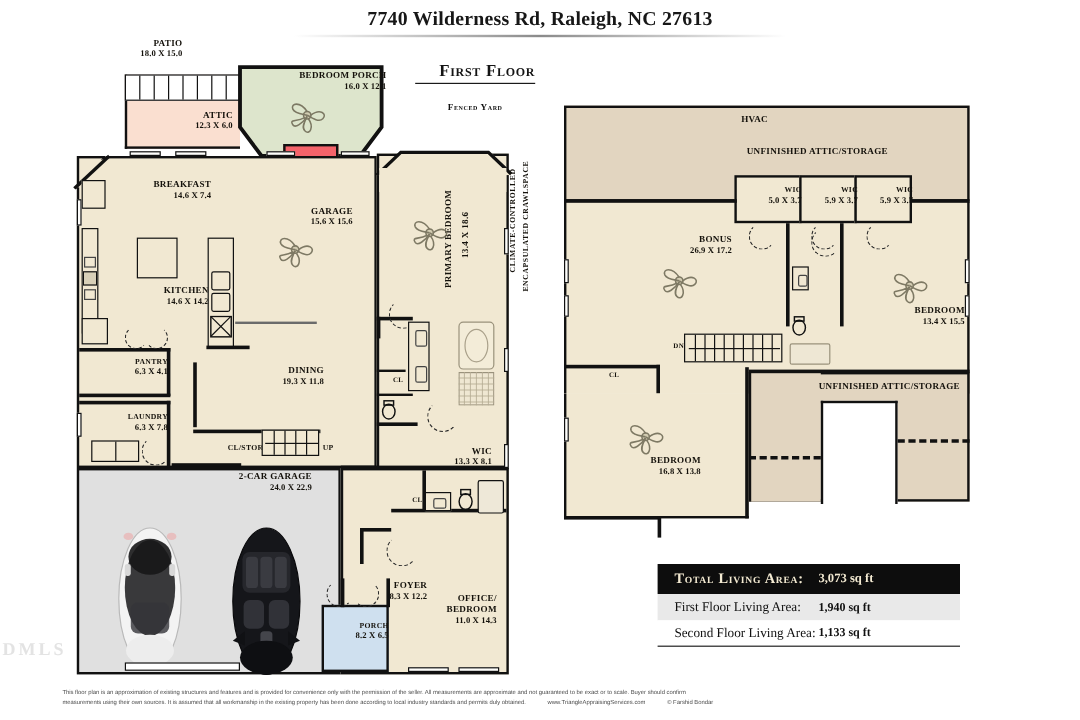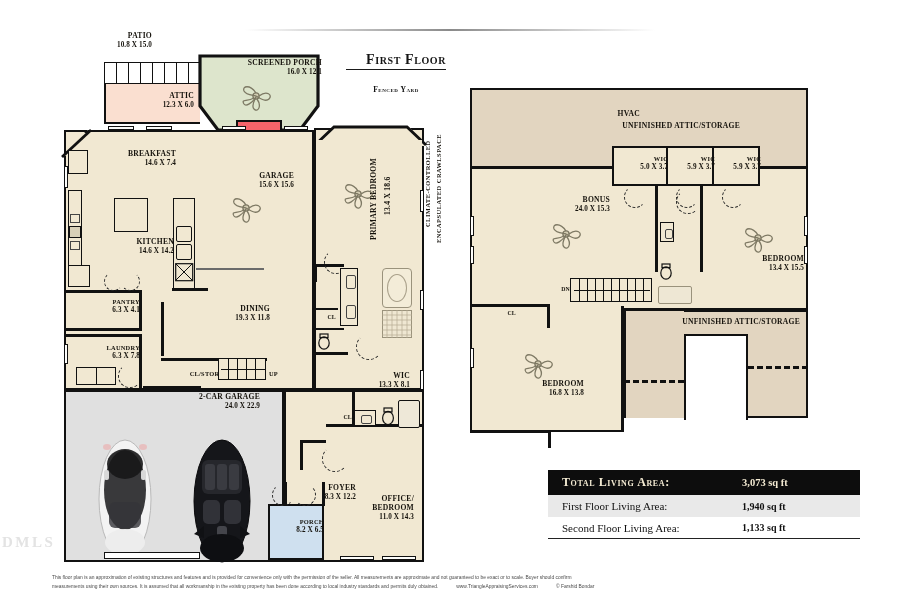--- a/index.html
+++ b/index.html
@@ -51,21 +51,21 @@
        border-left-color:transparent;border-top-color:transparent;}
 
   
   .fan{opacity:.88;}
 
   
   .stair{background:#f1e8d2;border:1.4px solid #111;box-sizing:border-box;}
   .step{position:absolute;background:#111;}
 
   
-  #areabox{left:548px;top:470px;width:312px;}
+  #areabox{left:548px;top:470px;width:252px;}
   .arow{display:flex;align-items:center;justify-content:space-between;
         box-sizing:border-box;padding:0 14px;}
   #arow0{height:25px;background:#0d0d0d;color:#f3ead2;}
   #arow0 .k{font-size:12px;font-weight:bold;font-variant:small-caps;letter-spacing:.6px;}
   #arow0 .v{font-size:10.5px;font-weight:bold;width:104px;}
   #arow1{height:22px;background:#e9e9e9;color:#111;}
   #arow2{height:22px;background:#ffffff;color:#111;border-bottom:1.6px solid #222;}
   #arow1 .k,#arow2 .k{font-size:11px;font-weight:normal;}
   #arow1 .v,#arow2 .v{font-size:10px;font-weight:bold;width:104px;}
 
@@ -77,28 +77,29 @@
       letter-spacing:2.5px;color:#e3e3e3;font-weight:bold;}
 
   
   .car{position:absolute;}
 </style>
 </head>
 <body>
 
 <div id="stage">
 
+  <div class="abs" id="title">7740 Wilderness Rd, Raleigh, NC 27613</div>
   <div class="abs" id="title-rule"></div>
 
   <div class="abs floor-head smallcaps" style="left:346px;top:52px;width:100px;text-align:right;">First Floor</div>
   <div class="abs smallcaps" style="left:336px;top:85px;width:120px;text-align:center;font-size:7.6px;font-weight:bold;letter-spacing:.5px;">Fenced Yard</div>
 
   <div class="abs lbl" style="left:72px;top:32px;width:80px;">
     <span>PATIO</span><br>
-    <span class="dim">10.8 X 15.0</span>
+    <span class="dim">18.0 X 15.0</span>
   </div>
 
   <div class="abs room fill-peach" style="left:104px;top:62px;width:96px;height:62px;border-left:2px solid #111;border-bottom:2px solid #111;"></div>
 
   <div class="abs" style="left:104px;top:62px;width:96px;height:22px;background:#fff;border:1.5px solid #111;box-sizing:border-box;">
     <div style="position:absolute;left:11px;top:0;width:1.4px;height:100%;background:#111;"></div>
     <div style="position:absolute;left:23px;top:0;width:1.4px;height:100%;background:#111;"></div>
     <div style="position:absolute;left:35px;top:0;width:1.4px;height:100%;background:#111;"></div>
     <div style="position:absolute;left:47px;top:0;width:1.4px;height:100%;background:#111;"></div>
     <div style="position:absolute;left:59px;top:0;width:1.4px;height:100%;background:#111;"></div>
@@ -107,21 +108,21 @@
   </div>
   <div class="abs lbl" style="left:110px;top:92px;width:84px;">
     <span>ATTIC</span><br>
     <span class="dim">12.3 X 6.0</span>
   </div>
 
   <svg class="abs" style="left:186px;top:54px;" width="148" height="86">
     <polygon points="14,2 132,2 132,52 114,76 32,76 14,52" fill="#dde5cc" stroke="#111" stroke-width="3.2"></polygon>
   </svg>
   <div class="abs lbl" style="left:198px;top:59px;width:124px;">
-    <span>SCREENED PORCH</span><br>
+    <span>BEDROOM PORCH</span><br>
     <span class="dim">16.0 X 12.1</span>
   </div>
 
   <svg class="abs fan" style="left:238px;top:80px;" width="36" height="32">
     <g fill="none" stroke="#6f6a55" stroke-width="1.3">
       <circle cx="18" cy="16" r="3.1" fill="#cfc9ae"></circle>
       <path d="M18 13 C12 4,4 6,6 11 C8 15,14 15,18 16"></path>
       <path d="M21 16 C29 10,35 15,31 19 C28 22,23 19,18 16"></path>
       <path d="M19 19 C24 26,20 33,16 29 C13 26,16 21,18 17"></path>
       <path d="M16 18 C8 22,3 19,6 24 C8 27,14 23,18 17"></path>
@@ -380,21 +381,21 @@
   <div class="abs win" style="left:146px;top:126px;width:26px;height:4px;"></div>
   <div class="abs win" style="left:222px;top:126px;width:24px;height:4px;"></div>
   <div class="abs win" style="left:284px;top:126px;width:24px;height:4px;"></div>
   <div class="abs win" style="left:420px;top:190px;width:4px;height:22px;"></div>
   <div class="abs win" style="left:420px;top:290px;width:4px;height:20px;"></div>
   <div class="abs win" style="left:420px;top:370px;width:4px;height:20px;"></div>
   <div class="abs win" style="left:340px;top:556px;width:34px;height:4px;"></div>
   <div class="abs win" style="left:382px;top:556px;width:34px;height:4px;"></div>
 
   <div class="abs room fill-attic" style="left:470px;top:88px;width:338px;height:80px;border:2.8px solid #111;box-sizing:border-box;"></div>
-  <div class="abs lbl" style="left:560px;top:110px;width:80px;">HVAC</div>
+  <div class="abs lbl" style="left:560px;top:96px;width:80px;">HVAC</div>
   <div class="abs lbl" style="left:560px;top:122px;width:180px;">UNFINISHED ATTIC/STORAGE</div>
 
   <div class="abs room fill-main" style="left:470px;top:168px;width:338px;height:160px;border-left:2.8px solid #111;border-right:2.8px solid #111;box-sizing:border-box;"></div>
   <div class="abs fill-main" style="left:473px;top:168px;width:332px;height:160px;"></div>
 
   <div class="abs" style="left:612px;top:146px;width:56px;height:40px;border:2.2px solid #111;background:#f1e8d2;box-sizing:border-box;"></div>
   <div class="abs" style="left:666px;top:146px;width:48px;height:40px;border:2.2px solid #111;background:#f1e8d2;box-sizing:border-box;"></div>
   <div class="abs" style="left:712px;top:146px;width:48px;height:40px;border:2.2px solid #111;background:#f1e8d2;box-sizing:border-box;"></div>
   <div class="abs lbl lbl-sm" style="left:612px;top:155px;width:56px;">
     <span>WIC</span><br>
@@ -409,21 +410,21 @@
     <span class="dim">5.9 X 3.7</span>
   </div>
   <div class="abs arc" style="left:624px;top:186px;width:20px;height:20px;"></div>
   <div class="abs arc" style="left:676px;top:186px;width:20px;height:20px;"></div>
   <div class="abs arc" style="left:722px;top:186px;width:20px;height:20px;"></div>
   <div class="abs wall" style="left:470px;top:166px;width:144px;height:2.8px;"></div>
   <div class="abs wall" style="left:758px;top:166px;width:50px;height:2.8px;"></div>
 
   <div class="abs lbl" style="left:520px;top:196px;width:90px;">
     <span>BONUS</span><br>
-    <span class="dim">24.0 X 15.3</span>
+    <span class="dim">26.9 X 17.2</span>
   </div>
   <svg class="abs fan" style="left:548px;top:218px;" width="36" height="32">
     <g fill="none" stroke="#6f6a55" stroke-width="1.3">
       <circle cx="18" cy="16" r="3.1" fill="#cfc9ae"></circle>
       <path d="M18 13 C12 4,4 6,6 11 C8 15,14 15,18 16"></path>
       <path d="M21 16 C29 10,35 15,31 19 C28 22,23 19,18 16"></path>
       <path d="M19 19 C24 26,20 33,16 29 C13 26,16 21,18 17"></path>
       <path d="M16 18 C8 22,3 19,6 24 C8 27,14 23,18 17"></path>
     </g>
   </svg>

